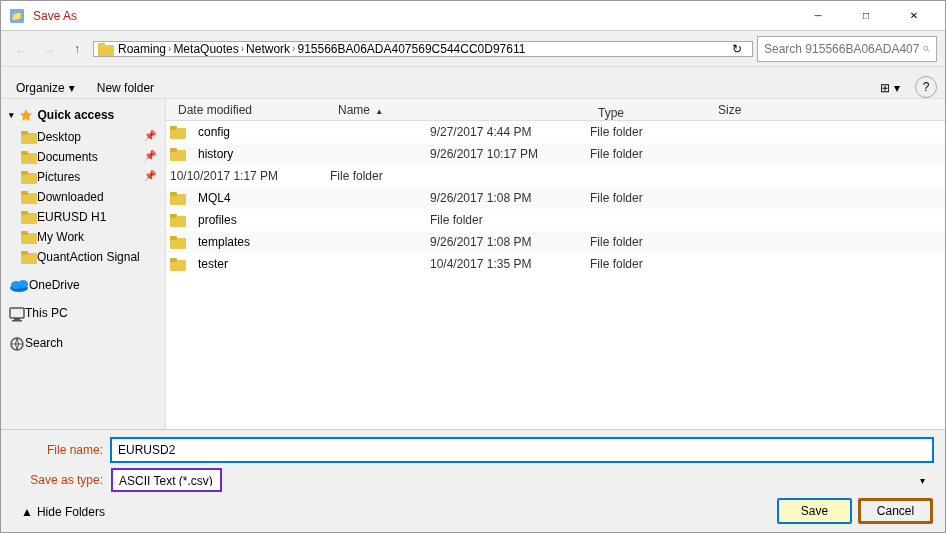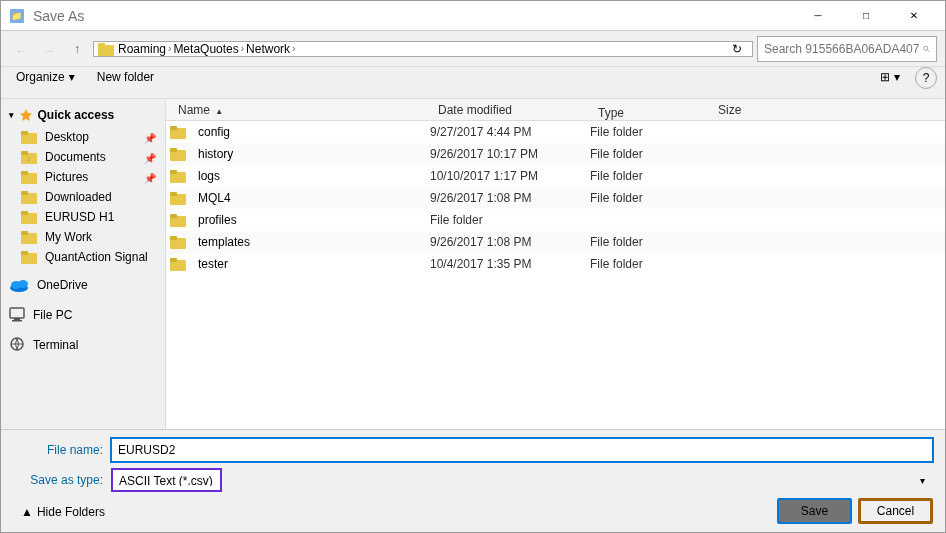--- a/index.html
+++ b/index.html
@@ -30,22 +30,22 @@
       align-items: center;
       gap: 8px;
     }
 
     .title-icon {
       width: 16px;
       height: 16px;
     }
 
     .title-text {
-      font-size: 14px;
-      color: #737373;
+      font-size: 12px;
+      color: #b91c1c;
     }
 
     .title-controls {
       display: flex;
       gap: 2px;
     }
 
     .title-btn {
       width: 46px;
       height: 30px;
@@ -141,21 +141,21 @@
       border: none;
       outline: none;
       font-size: 12px;
       color: #999;
     }
 
     .actions-bar {
       height: 32px;
       background: #f0f0f0;
       display: flex;
-      align-items: flex-start;
+      align-items: flex-end;
       padding: 0 8px;
       gap: 8px;
       border-bottom: 1px solid #ddd;
     }
 
     .action-btn {
       background: transparent;
       border: 1px solid transparent;
       cursor: pointer;
       font-size: 12px;
@@ -186,22 +186,22 @@
       gap: 4px;
       padding: 4px 8px;
       font-size: 12px;
       font-weight: 600;
       color: #000;
       cursor: pointer;
     }
 
     .sidebar-item {
       display: flex;
-      align-items: flex-end;
-      gap: 8px;
+      align-items: flex-start;
+      gap: 0;
       padding: 3px 8px 3px 20px;
       font-size: 12px;
       cursor: pointer;
       white-space: nowrap;
       overflow: hidden;
     }
 
     .sidebar-item .pin-icon {
       margin-left: auto;
       font-size: 10px;
@@ -280,21 +280,21 @@
       display: flex;
       align-items: center;
       margin-bottom: 6px;
       gap: 8px;
     }
 
     .form-label {
       width: 90px;
       text-align: right;
       font-size: 12px;
-      color: #0369a1;
+      color: #c2410c;
     }
 
     .form-input {
       flex: 1;
       height: 24px;
       border: 1px solid #0078d7;
       padding: 8px 6px;
       font-size: 12px;
       background: white;
       outline: 2px solid #0078d7;
@@ -342,21 +342,21 @@
       border: 3px solid #a16207;
       background: #f0f0f0;
       cursor: pointer;
       font-size: 12px;
       padding: 0 12px;
       border-radius: 2px;
     }
 
     .btn-primary {
       border: 2px solid #0078d7;
-      background: #737373;
+      background: #fef9c3;
     }
 
     .hide-folders {
       display: flex;
       align-items: center;
       gap: 4px;
       font-size: 12px;
       cursor: pointer;
       padding: 2px 8px;
       margin-top: 2px;
@@ -397,20 +397,21 @@
         <rect x="0" y="3" width="16" height="11" rx="1" fill="#e8c84a"></rect>
         <rect x="0" y="1" width="7" height="4" rx="1" fill="#e8c84a"></rect>
       </svg>
       <div class="address-breadcrumb">
         <span class="breadcrumb-part">Roaming</span>
         <span class="breadcrumb-sep">›</span>
         <span class="breadcrumb-part">MetaQuotes</span>
         <span class="breadcrumb-sep">›</span>
         <span class="breadcrumb-part">Network</span>
         <span class="breadcrumb-sep">›</span>
+        <span class="breadcrumb-part">915566BA06ADA407569C544CC0D97611</span>
       </div>
       <button class="address-refresh">↻</button>
     </div>
 
     <div class="search-bar">
       <input class="search-input" type="text" placeholder="Search 915566BA06ADA407569C4..." style="">
       <svg width="14" height="14" viewBox="0 0 14 14">
         <circle cx="5.5" cy="5.5" r="4" stroke="#888" stroke-width="1.5" fill="none"></circle>
         <line x1="9" y1="9" x2="13" y2="13" stroke="#888" stroke-width="1.5"></line>
       </svg>
@@ -519,46 +520,46 @@
       </div>
 
       <div class="sidebar-divider"></div>
 
       <div class="sidebar-item" style="padding-left:8px;">
         <svg width="16" height="16" viewBox="0 0 16 16">
           <rect x="1" y="2" width="14" height="10" rx="1" fill="none" stroke="#555" stroke-width="1.5"></rect>
           <rect x="5" y="12" width="6" height="2" fill="#555"></rect>
           <rect x="3" y="14" width="10" height="1.5" fill="#555"></rect>
         </svg>
-        <span>File PC</span>
+        <span>This PC</span>
       </div>
 
       <div class="sidebar-divider"></div>
 
       <div class="sidebar-item" style="padding-left:8px;">
         <svg width="16" height="16" viewBox="0 0 16 16">
           <circle cx="8" cy="8" r="6" fill="none" stroke="#555" stroke-width="1.5"></circle>
           <line x1="2" y1="8" x2="14" y2="8" stroke="#555" stroke-width="1"></line>
           <path d="M8 2 Q11 8 8 14" fill="none" stroke="#555" stroke-width="1"></path>
           <path d="M8 2 Q5 8 8 14" fill="none" stroke="#555" stroke-width="1"></path>
         </svg>
-        <span>Terminal</span>
+        <span>Search</span>
       </div>
 
     </div>
 
     <div class="main-panel">
 
       <div class="file-list-header">
+        <div class="col-header col-date">
+          <span>Date modified</span>
+        </div>
         <div class="col-header col-name">
           <span>Name</span>
           <span class="sort-arrow">▲</span>
-        </div>
-        <div class="col-header col-date">
-          <span>Date modified</span>
         </div>
         <div class="col-header col-type">
           <span>Type</span>
         </div>
         <div class="col-header col-size">
           <span>Size</span>
         </div>
       </div>
 
       <div class="file-list">
@@ -581,27 +582,20 @@
         <rect x="0" y="3" width="16" height="11" rx="1" fill="#e8c84a"></rect>
         <rect x="0" y="1" width="7" height="4" rx="1" fill="#d4b030"></rect>
       </svg>
       <span>history</span>
     </div>
     <div class="file-date-cell">9/26/2017 10:17 PM</div>
     <div class="file-type-cell">File folder</div>
     <div class="file-size-cell"></div>
   </div>
           <div class="file-row">
-    <div class="file-name-cell">
-      <svg width="16" height="14" viewBox="0 0 16 14">
-        <rect x="0" y="3" width="16" height="11" rx="1" fill="#e8c84a"></rect>
-        <rect x="0" y="1" width="7" height="4" rx="1" fill="#d4b030"></rect>
-      </svg>
-      <span>logs</span>
-    </div>
     <div class="file-date-cell">10/10/2017 1:17 PM</div>
     <div class="file-type-cell">File folder</div>
     <div class="file-size-cell"></div>
   </div>
           <div class="file-row">
     <div class="file-name-cell">
       <svg width="16" height="14" viewBox="0 0 16 14">
         <rect x="0" y="3" width="16" height="11" rx="1" fill="#e8c84a"></rect>
         <rect x="0" y="1" width="7" height="4" rx="1" fill="#d4b030"></rect>
       </svg>

